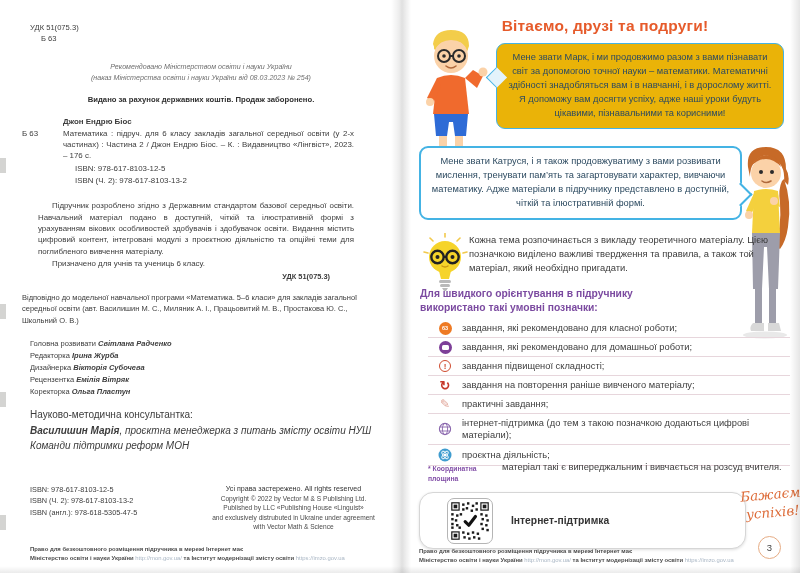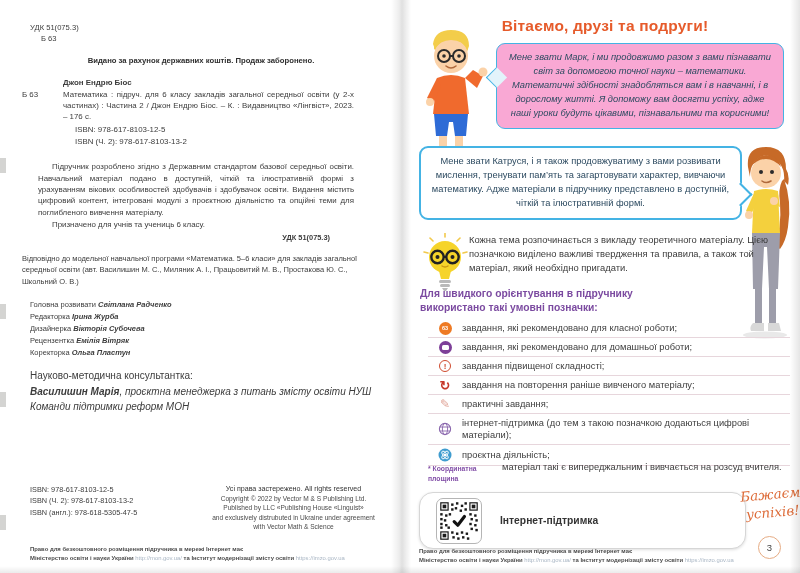--- a/index.html
+++ b/index.html
@@ -45,21 +45,21 @@
   .pfooter .fb { font-weight:bold; color:#4c4c4c; }
   .pfooter .flink { color:#a9b6c4; text-decoration:none; }
   .footer-left { left:30px; top:545px; width:352px; }
 
   
   .page-right { position:absolute; left:400px; top:0; width:400px; height:573px; background:#fff; }
   .rp-title { position:absolute; left:55px; top:17px; width:300px; text-align:center;
      font-weight:bold; font-size:15.5px; color:#e65b2b; letter-spacing:.2px; }
   .bubble { position:absolute; border:1.6px solid #44b3e4; border-radius:9px;
      color:#2c4a60; font-size:9.3px; line-height:1.5; text-align:center; padding:7px 10px; }
-  .bubble-marc { left:96px; top:43px; width:288px; background:#f9a8d4;font-style:italic; }
+  .bubble-marc { left:96px; top:43px; width:288px; background:#eab308; }
   .bubble-marc::before { content:""; position:absolute; left:-8px; top:26px; width:14px; height:14px;
      background:#e3f3fb; border-left:1.6px solid #44b3e4; border-bottom:1.6px solid #44b3e4;
      transform:rotate(45deg); }
   .bubble-kat { left:19px; top:146px; width:323px; background:#fff; border-width:2px; }
   .bubble-kat::before { content:""; position:absolute; right:-9px; top:38px; width:15px; height:15px;
      background:#fff; border-right:2px solid #44b3e4; border-top:2px solid #44b3e4;
      transform:rotate(45deg); }
   .char { position:absolute; }
   .char-boy { left:3px; top:26px; width:96px; height:148px; }
   .char-girl { left:334px; top:141px; width:66px; height:198px; }
@@ -80,21 +80,21 @@
   .excl { width:12px; height:12px; border:1.3px solid #cf4a2e; border-radius:50%;
      color:#cf4a2e; font-weight:bold; font-size:8px; display:flex; align-items:center; justify-content:center; }
   .repeat-glyph { color:#c6392b; font-size:13px; font-weight:bold; line-height:1; }
   .pencil-glyph { color:#dfa093; font-size:12px; line-height:1; }
   .coord-note { position:absolute; left:28px; top:461px; width:362px; display:flex; }
   .coord-label { width:66px; flex:none; color:#8350a8; font-weight:bold; font-size:6.8px;
      line-height:1.45; padding-top:3px; }
   .coord-text { font-size:9.3px; color:#3d3d3d; line-height:1.45; padding-left:8px; }
   .qr-box { position:absolute; left:19px; top:492px; width:327px; height:57px; background:#fff;
      border:1px solid #d6d6d6; border-radius:14px; box-shadow:0 1px 3px rgba(0,0,0,.13);
-     display:flex; align-items:center; padding-left:16px; }
+     display:flex; align-items:center; padding-left:27px; }
   .qr-frame { width:46px; height:46px; border:1px solid #b5b5b5; border-radius:7px; padding:2px; background:#fff; }
   .qr-label { margin-left:18px; font-weight:bold; font-size:10.3px; color:#333; }
   .wish { position:absolute; left:341px; top:486px; width:62px; text-align:center;
      font-family:"DejaVu Serif", serif; font-style:italic; color:#dd6b38; font-size:13.5px;
      line-height:1.3; transform:rotate(-5deg); }
   .footer-right { left:19px; top:547px; width:320px; }
   .page-num { position:absolute; left:358px; top:536px; width:23px; height:23px; border-radius:50%;
      border:1px solid #e6ac84; display:flex; align-items:center; justify-content:center;
      font-size:9.5px; color:#444; background:#fff; }
 </style>
@@ -102,20 +102,24 @@
 <body>
 
 <div class="spread">
 
   <div class="page-left">
     <div class="udk-top">
       <div>УДК 51(075.3)</div>
       <div class="b63">Б 63</div>
     </div>
 
+    <div class="recommend">
+      <div>Рекомендовано Міністерством освіти і науки України</div>
+      <div>(наказ Міністерства освіти і науки України від 08.03.2023 № 254)</div>
+    </div>
 
     <div class="state-funds">Видано за рахунок державних коштів. Продаж заборонено.</div>
 
     <div class="author-line">Джон Ендрю Біос</div>
 
     <div class="catalog">
       <span class="code">Б 63</span>
       <span>Математика : підруч. для 6 класу закладів загальної середньої освіти (у 2-х частинах) : Частина 2 / Джон Ендрю Біос. – К. : Видавництво «Лінгвіст», 2023. – 176 с.</span>
       <div class="isbns">
         <div>ISBN: 978-617-8103-12-5</div>

